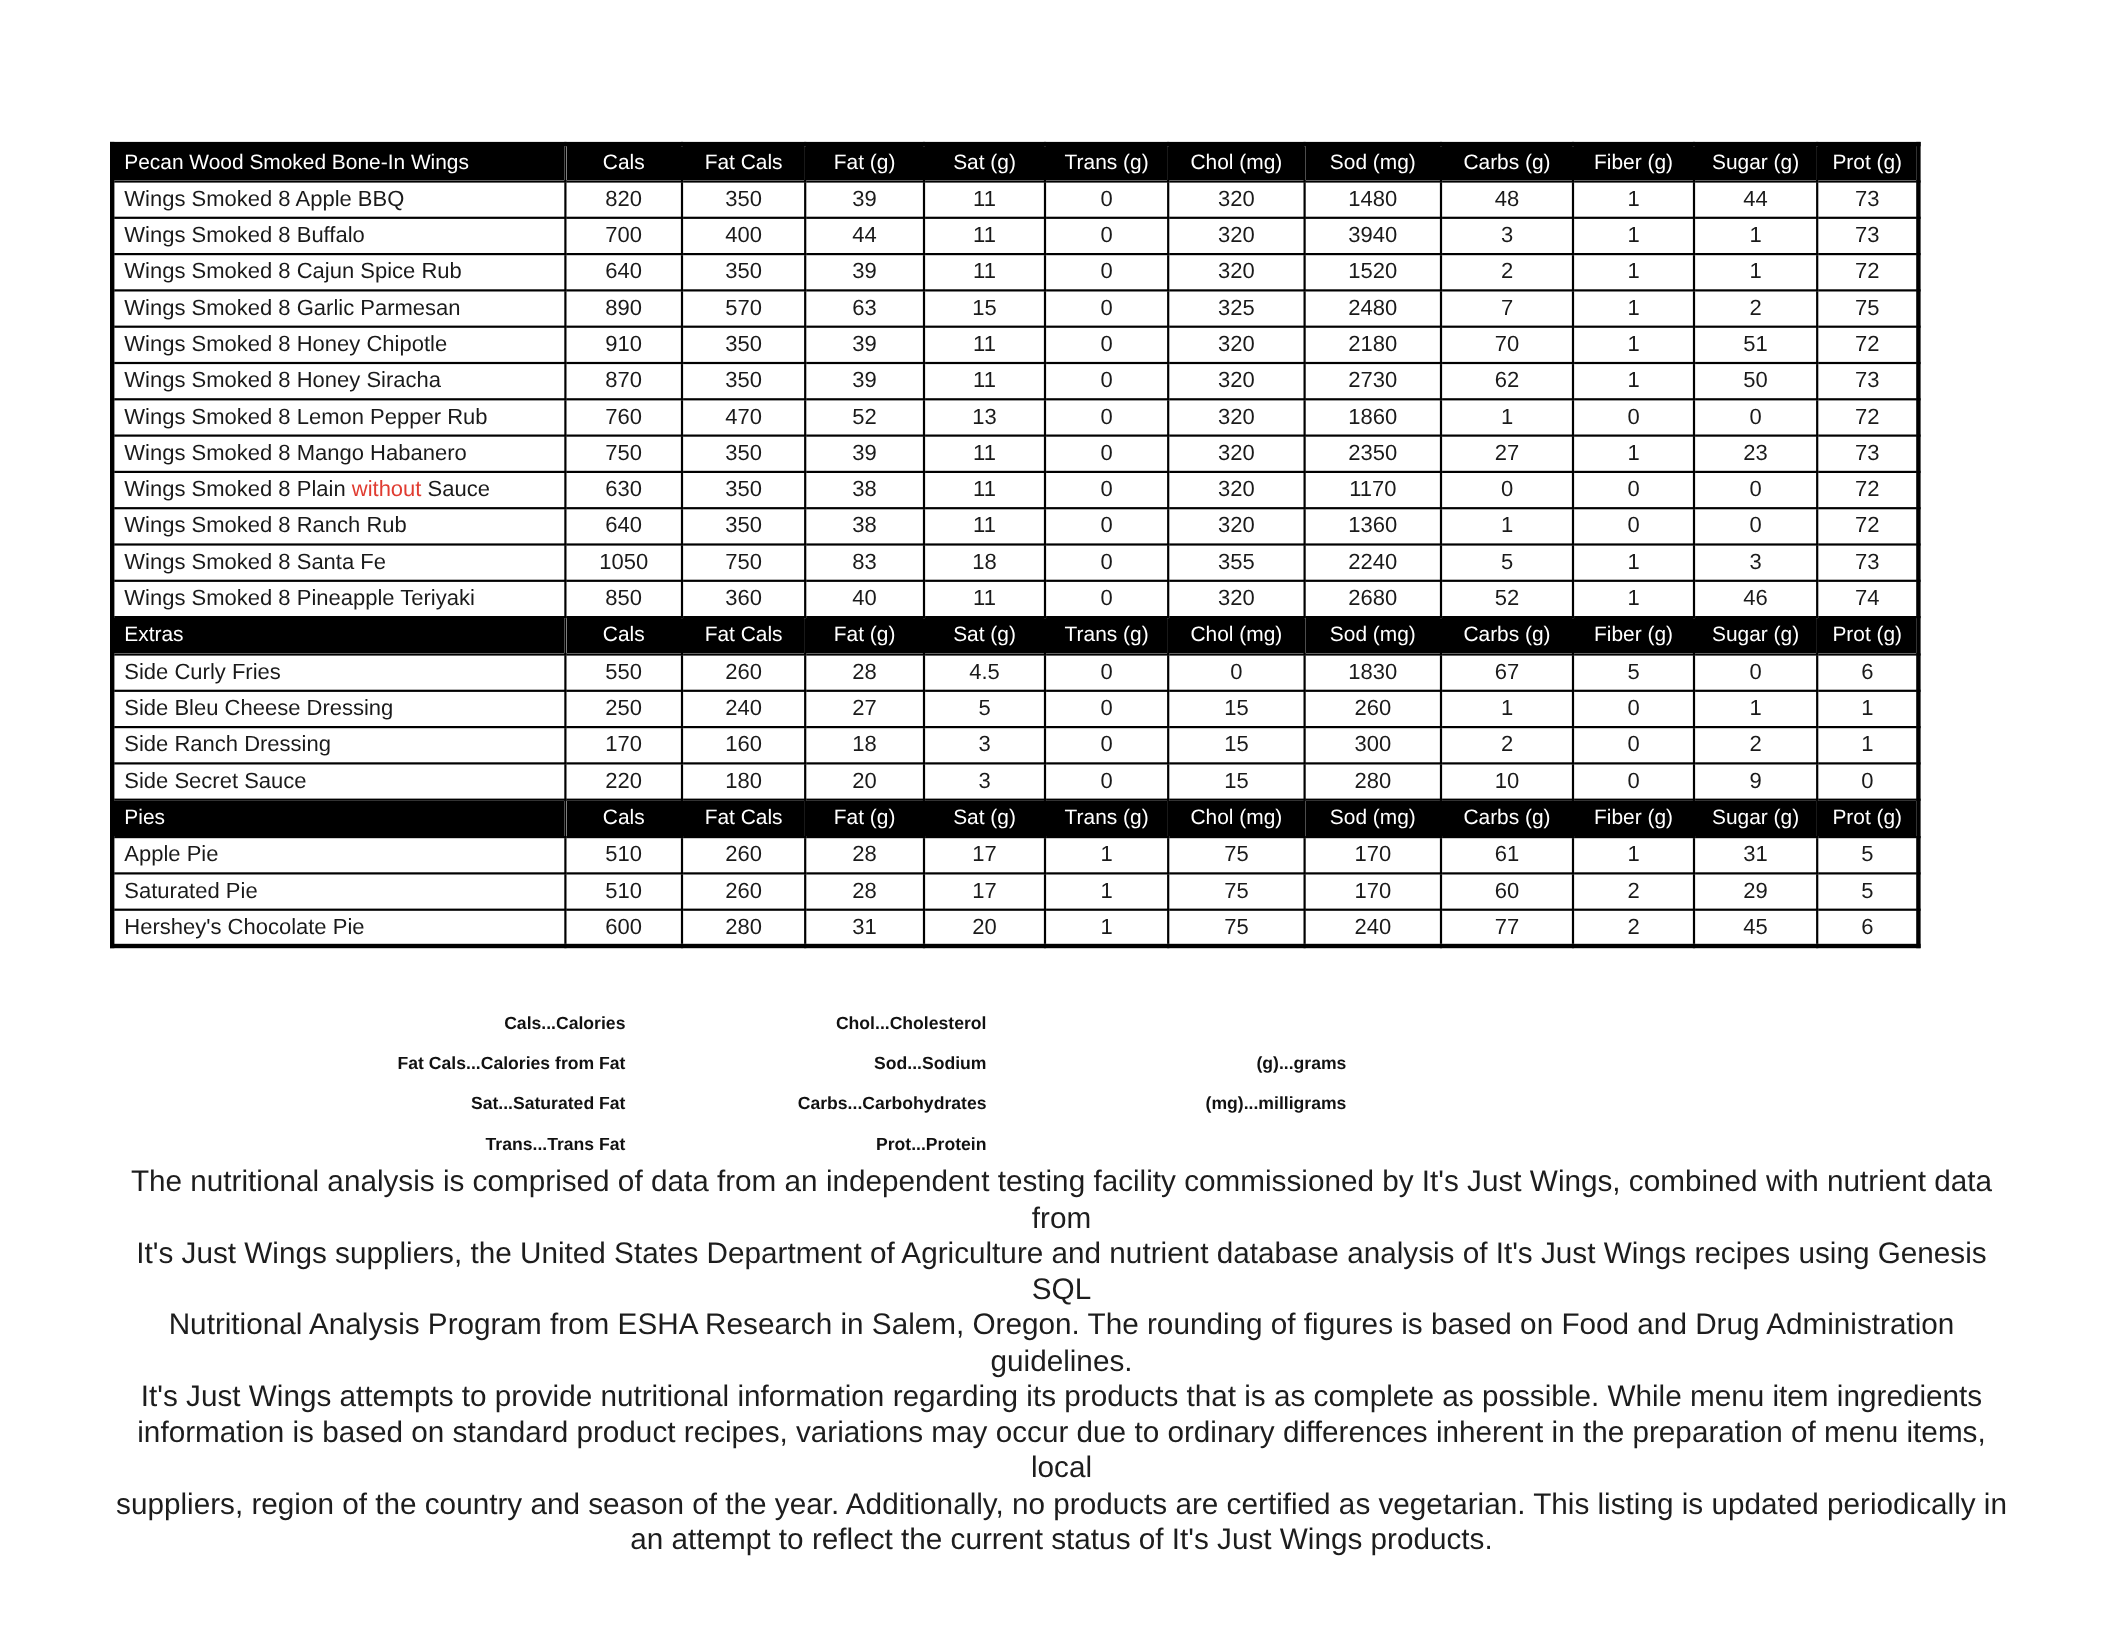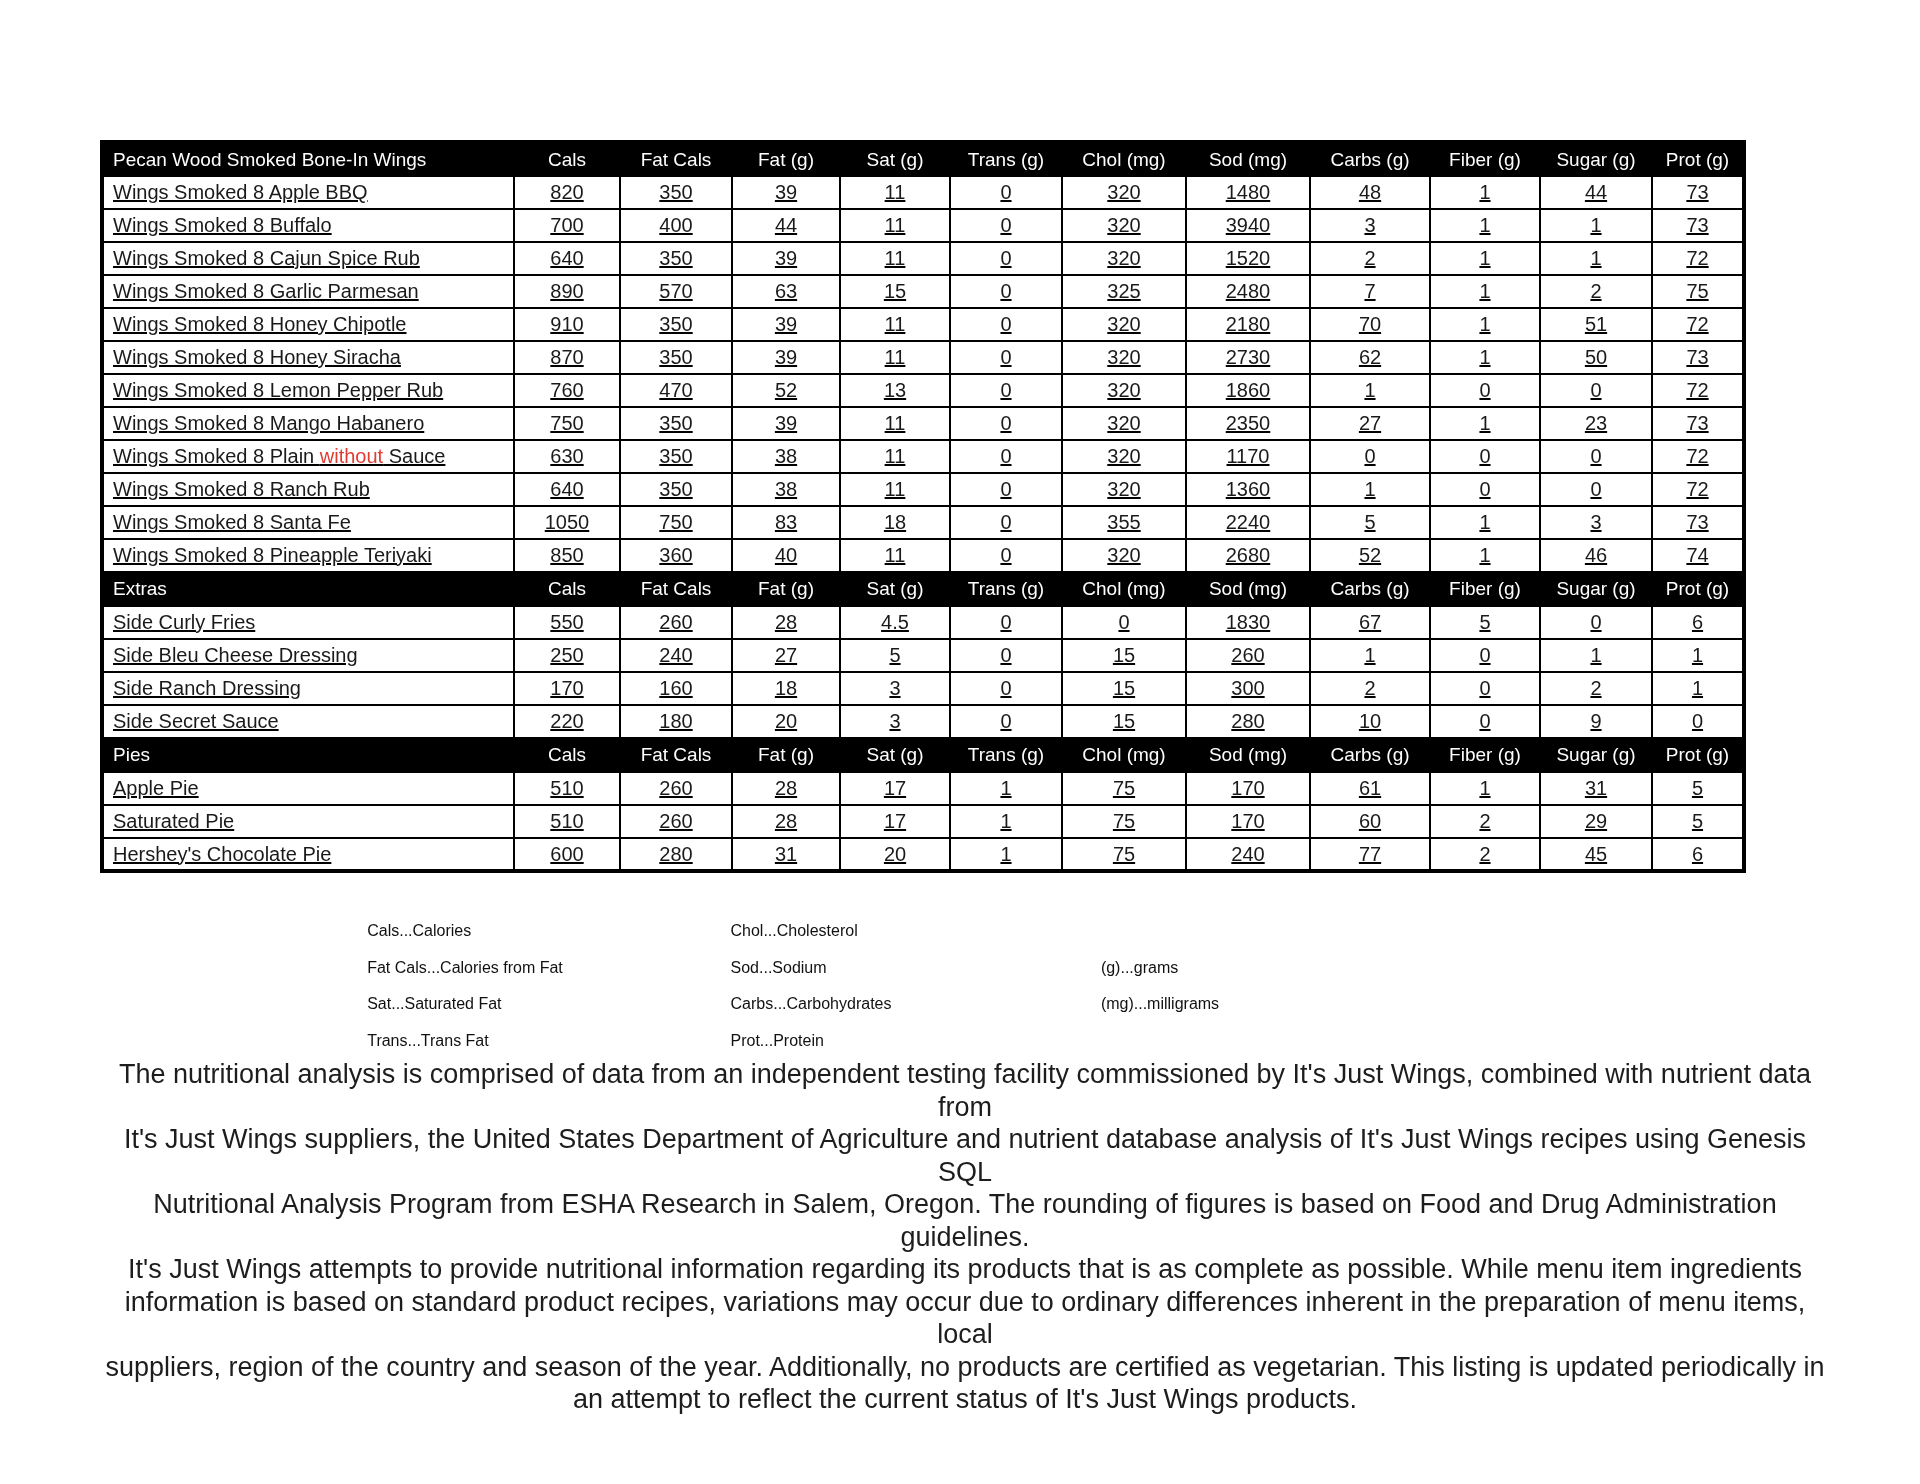--- a/index.html
+++ b/index.html
@@ -4,25 +4,24 @@
 <style>
   * { box-sizing: border-box; margin: 0; padding: 0; }
   html, body { background: #ffffff; }
   body {
     width: 1920px; height: 1484px;
     position: relative;
     font-family: "Liberation Sans", sans-serif;
     overflow: hidden;
   }
   .nutri-table {
-    position: absolute; left: 100px; top: 140px;
+    position: absolute; left: 100px; top: 129px;
     width: 1642px;
     border-collapse: collapse; table-layout: fixed;
     border: 4px solid #000;
-    text-decoration: underline;
   }
   .nutri-table th, .nutri-table td {
     border: 2px solid #000;
     font-weight: 400;
     font-size: 20px;
     text-align: center;
     vertical-align: middle;
     height: 33px;
     color: #1a1a1a;
     padding: 0;
@@ -30,21 +29,21 @@
     overflow: hidden;
   }
   .nutri-table .name-cell { text-align: left; padding-left: 9px; }
   .nutri-table tr.header-row th {
     background: #000; color: #ffffff;
     font-size: 19px; height: 34px; border-color: #000; font-weight: 400;
   }
   .red-word { color: #e03c31; }
   .legend-col {
     position: absolute; transform: translateX(-50%);
-    text-align: left; font-weight: normal; font-size: 16px; color: #111;
+    text-align: right; font-weight: bold; font-size: 16px; color: #111;
   }
   .legend-col div { height: 36.5px; line-height: 36.5px; white-space: nowrap; }
   #legend-col1 { left: 465px; top: 913px; }
   #legend-col2 { left: 811px; top: 913px; }
   #legend-col3 { left: 1160px; top: 913px; }
   .disclaimer {
     position: absolute; left: 100px; top: 1058px; width: 1730px;
     text-align: center; font-size: 27px; line-height: 32.5px;
     color: #1d1d1d; white-space: pre-line;
   }

